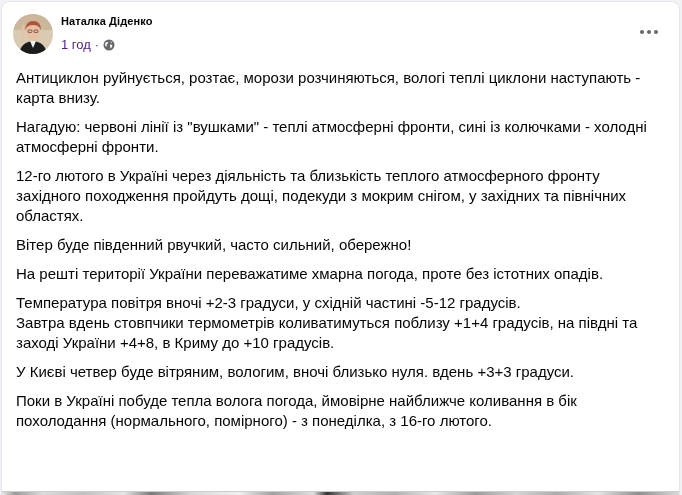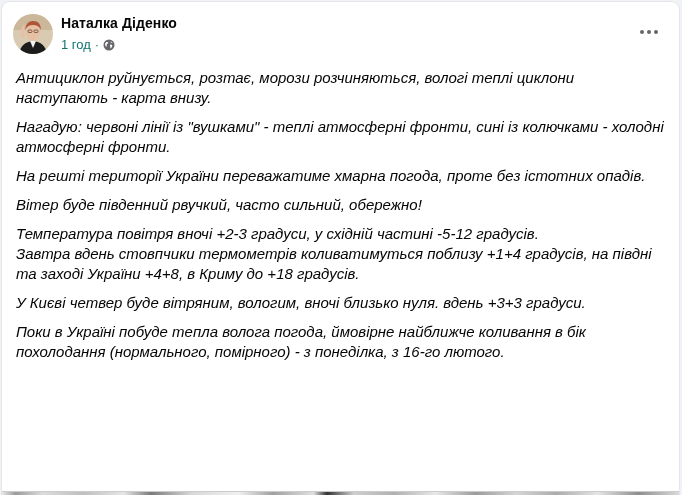--- a/index.html
+++ b/index.html
@@ -36,32 +36,32 @@
       height: 40px;
       border-radius: 50%;
       overflow: hidden;
       cursor: pointer;
     }
     .avatar svg { width: 40px; height: 40px; display: block; }
     .author {
       position: absolute;
       left: 59px;
       top: 13px;
-      font-size: 14px;
+      font-size: 11px;
       font-weight: bold;
       color: #050505;
       cursor: pointer;
       letter-spacing: 0.1px;
     }
     .meta {
       position: absolute;
       left: 59px;
       top: 35px;
       font-size: 13px;
-      color: #0f766e;
+      color: #4c1d95;
       display: flex;
       align-items: center;
     }
     .meta .time { cursor: pointer; }
     .meta .dot { margin: 0 4px; }
     .meta .globe {
       width: 12px;
       height: 12px;
       display: inline-block;
     }
@@ -89,21 +89,20 @@
       left: 14px;
       top: 66px;
       right: 14px;
       font-size: 15px;
       line-height: 20px;
       color: #050505;
     }
     .body p {
       margin: 0 0 9px 0;
       white-space: pre-line;
-      font-style: italic;
     }
     .map-strip {
       position: absolute;
       left: 0;
       right: 0;
       top: 489px;
       height: 6px;
       background: linear-gradient(to right,
         #e8e8e8 0%, #9a9a9a 2%, #dcdcdc 6%, #bfbfbf 12%, #e6e6e6 18%,
         #7b7b7b 22%, #d8d8d8 28%, #f0f0f0 35%, #a0a0a0 40%, #e0e0e0 46%,
@@ -146,22 +145,23 @@
     <div class="more">
       <span></span>
       <span></span>
       <span></span>
     </div>
   </div>
 
   <div class="body">
     <p>Антициклон руйнується, розтає, морози розчиняються, вологі теплі циклони наступають - карта внизу.</p>
     <p>Нагадую: червоні лінії із "вушками" - теплі атмосферні фронти, сині із колючками - холодні атмосферні фронти.</p>
+    <p>12-го лютого в Україні через діяльність та близькість теплого атмосферного фронту західного походження пройдуть дощі, подекуди з мокрим снігом, у західних та північних областях.</p>
+    <p>Вітер буде південний рвучкий, часто сильний, обережно!</p>
     <p>На решті території України переважатиме хмарна погода, проте без істотних опадів.</p>
-    <p>Вітер буде південний рвучкий, часто сильний, обережно!</p>
     <p>Температура повітря вночі +2-3 градуси, у східній частині -5-12 градусів.
-Завтра вдень стовпчики термометрів коливатимуться поблизу +1+4 градусів, на півдні та заході України +4+8, в Криму до +18 градусів.</p>
+Завтра вдень стовпчики термометрів коливатимуться поблизу +1+4 градусів, на півдні та заході України +4+8, в Криму до +10 градусів.</p>
     <p>У Києві четвер буде вітряним, вологим, вночі близько нуля. вдень +3+3 градуси.</p>
     <p>Поки в Україні побуде тепла волога погода, ймовірне найближче коливання в бік похолодання (нормального, помірного) - з понеділка, з 16-го лютого.</p>
   </div>
 
   <div class="map-strip"></div>
 </div>
 
 </body></html>

